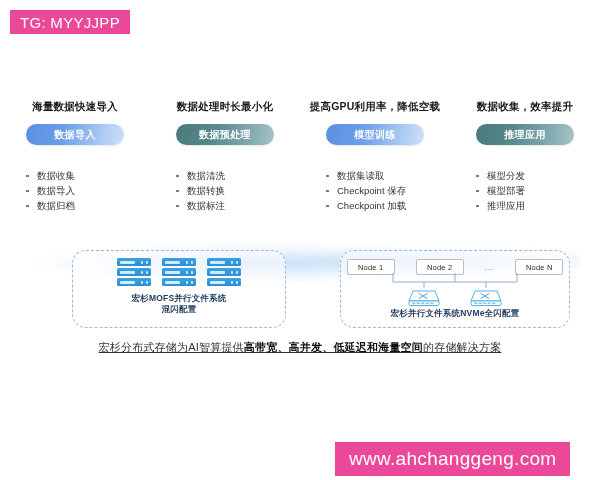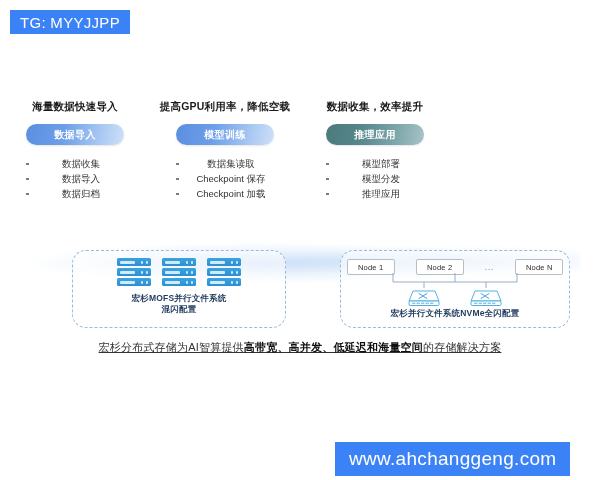--- a/index.html
+++ b/index.html
@@ -11,21 +11,21 @@
     height: 480px;
     background: #ffffff;
     font-family: "Liberation Sans", "DejaVu Sans", sans-serif;
     overflow: hidden;
     position: relative;
   }
 
   
   .wm {
     position: absolute;
-    background: #3b82f6;
+    background: #ec4899;
     color: #ffffff;
     font-family: "Liberation Sans", "DejaVu Sans", sans-serif;
     display: flex;
     align-items: center;
     letter-spacing: 0.3px;
   }
   #wm-top {
     left: 10px;
     top: 10px;
     height: 24px;
@@ -99,25 +99,24 @@
     letter-spacing: 0.4px;
     box-shadow: 0 1px 2px rgba(0,0,0,0.10);
   }
   .pill.blue {
     background: linear-gradient(100deg, #5b8fe0 0%, #6c9ee8 38%, #a9c8f2 75%, #cfe0f8 100%);
   }
   .pill.teal {
     background: linear-gradient(100deg, #4c7a7c 0%, #55868a 35%, #7fa7ac 72%, #a8c4c8 100%);
   }
   .bullets {
-    margin-top: 11px;
+    margin-top: 23px;
     padding: 0;
     list-style: none;
     width: 100px;
-    text-align: center;
   }
   .bullets li {
     font-size: 9.5px;
     color: #333333;
     line-height: 15px;
     white-space: nowrap;
     position: relative;
     padding-left: 12px;
   }
   .bullets li::before {
@@ -268,41 +267,52 @@
       <div class="pill blue">
         <span>数据导入</span>
       </div>
       <ul class="bullets">
         <li>数据收集</li>
         <li>数据导入</li>
         <li>数据归档</li>
       </ul>
     </div>
 
+    <div class="col">
+      <div class="col-heading">数据处理时长最小化</div>
+      <div class="pill teal">
+        <span>数据预处理</span>
+      </div>
+      <ul class="bullets">
+        <li>数据清洗</li>
+        <li>数据转换</li>
+        <li>数据标注</li>
+      </ul>
+    </div>
 
     <div class="col">
       <div class="col-heading">提高GPU利用率，降低空载</div>
       <div class="pill blue">
         <span>模型训练</span>
       </div>
       <ul class="bullets">
         <li>数据集读取</li>
         <li>Checkpoint 保存</li>
         <li>Checkpoint 加载</li>
       </ul>
     </div>
 
     <div class="col">
       <div class="col-heading">数据收集，效率提升</div>
       <div class="pill teal">
         <span>推理应用</span>
       </div>
       <ul class="bullets">
+        <li>模型分发</li>
         <li>模型部署</li>
-        <li>模型分发</li>
         <li>推理应用</li>
       </ul>
     </div>
 
   </div>
 
   <div class="dash-box" id="box-left">
     <div class="racks">
       <div class="rack">
         <div class="server">

